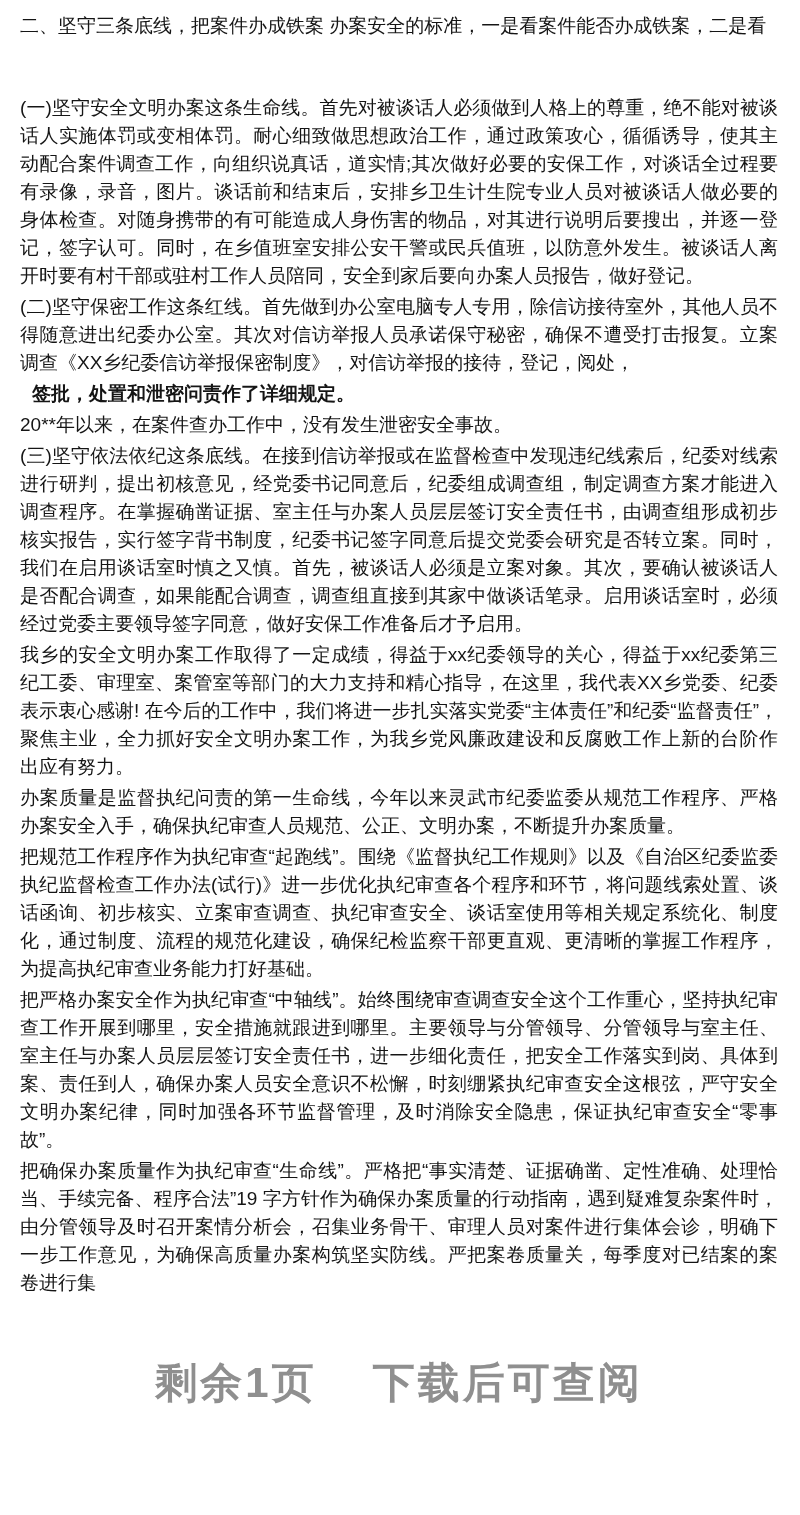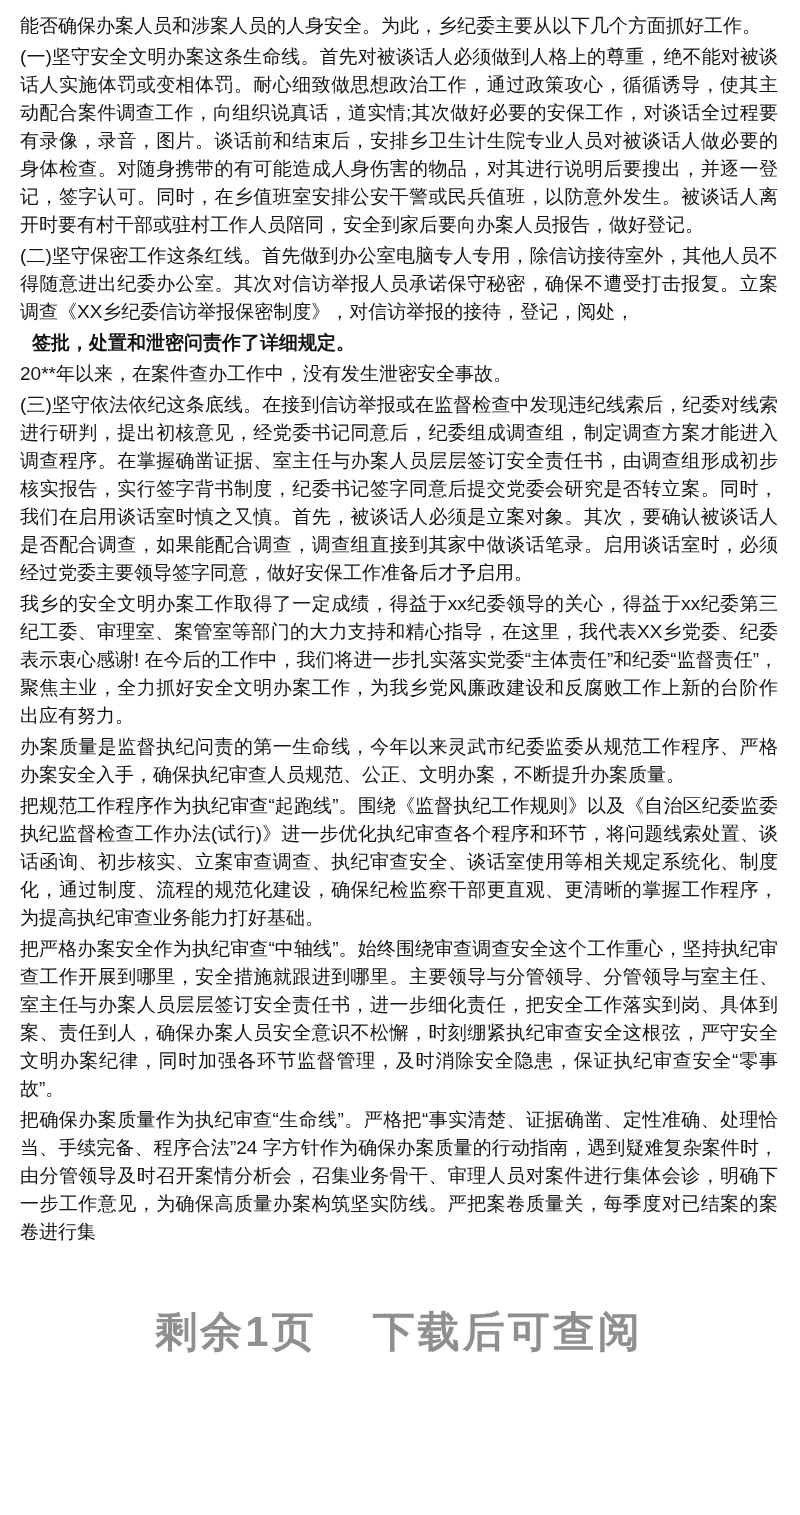--- a/index.html
+++ b/index.html
@@ -48,33 +48,33 @@
     color: #8f8f8f;
     letter-spacing: 3px;
     font-family: "Liberation Sans", sans-serif;
   }
 </style>
 </head>
 <body>
 
 <div class="page">
 
+  <p class="header-line">二、坚守三条底线，把案件办成铁案 办案安全的标准，一是看案件能否办成铁案，二是看</p>
 
   <div class="body-text">
-    <p>能否确保办案人员和涉案人员的人身安全。为此，乡纪委主要从以下几个方面抓好工作。</p>
     <p>(一)坚守安全文明办案这条生命线。首先对被谈话人必须做到人格上的尊重，绝不能对被谈话人实施体罚或变相体罚。耐心细致做思想政治工作，通过政策攻心，循循诱导，使其主动配合案件调查工作，向组织说真话，道实情;其次做好必要的安保工作，对谈话全过程要有录像，录音，图片。谈话前和结束后，安排乡卫生计生院专业人员对被谈话人做必要的身体检查。对随身携带的有可能造成人身伤害的物品，对其进行说明后要搜出，并逐一登记，签字认可。同时，在乡值班室安排公安干警或民兵值班，以防意外发生。被谈话人离开时要有村干部或驻村工作人员陪同，安全到家后要向办案人员报告，做好登记。</p>
     <p>(二)坚守保密工作这条红线。首先做到办公室电脑专人专用，除信访接待室外，其他人员不得随意进出纪委办公室。其次对信访举报人员承诺保守秘密，确保不遭受打击报复。立案调查《XX乡纪委信访举报保密制度》，对信访举报的接待，登记，阅处，</p>
     <p class="indent-half">签批，处置和泄密问责作了详细规定。</p>
     <p>20**年以来，在案件查办工作中，没有发生泄密安全事故。</p>
     <p>(三)坚守依法依纪这条底线。在接到信访举报或在监督检查中发现违纪线索后，纪委对线索进行研判，提出初核意见，经党委书记同意后，纪委组成调查组，制定调查方案才能进入调查程序。在掌握确凿证据、室主任与办案人员层层签订安全责任书，由调查组形成初步核实报告，实行签字背书制度，纪委书记签字同意后提交党委会研究是否转立案。同时，我们在启用谈话室时慎之又慎。首先，被谈话人必须是立案对象。其次，要确认被谈话人是否配合调查，如果能配合调查，调查组直接到其家中做谈话笔录。启用谈话室时，必须经过党委主要领导签字同意，做好安保工作准备后才予启用。</p>
     <p>我乡的安全文明办案工作取得了一定成绩，得益于xx纪委领导的关心，得益于xx纪委第三纪工委、审理室、案管室等部门的大力支持和精心指导，在这里，我代表XX乡党委、纪委表示衷心感谢! 在今后的工作中，我们将进一步扎实落实党委“主体责任”和纪委“监督责任”，聚焦主业，全力抓好安全文明办案工作，为我乡党风廉政建设和反腐败工作上新的台阶作出应有努力。</p>
     <p>办案质量是监督执纪问责的第一生命线，今年以来灵武市纪委监委从规范工作程序、严格办案安全入手，确保执纪审查人员规范、公正、文明办案，不断提升办案质量。</p>
     <p>把规范工作程序作为执纪审查“起跑线”。围绕《监督执纪工作规则》以及《自治区纪委监委执纪监督检查工作办法(试行)》进一步优化执纪审查各个程序和环节，将问题线索处置、谈话函询、初步核实、立案审查调查、执纪审查安全、谈话室使用等相关规定系统化、制度化，通过制度、流程的规范化建设，确保纪检监察干部更直观、更清晰的掌握工作程序，为提高执纪审查业务能力打好基础。</p>
     <p>把严格办案安全作为执纪审查“中轴线”。始终围绕审查调查安全这个工作重心，坚持执纪审查工作开展到哪里，安全措施就跟进到哪里。主要领导与分管领导、分管领导与室主任、室主任与办案人员层层签订安全责任书，进一步细化责任，把安全工作落实到岗、具体到案、责任到人，确保办案人员安全意识不松懈，时刻绷紧执纪审查安全这根弦，严守安全文明办案纪律，同时加强各环节监督管理，及时消除安全隐患，保证执纪审查安全“零事故”。</p>
-    <p>把确保办案质量作为执纪审查“生命线”。严格把“事实清楚、证据确凿、定性准确、处理恰当、手续完备、程序合法”24 字方针作为确保办案质量的行动指南，遇到疑难复杂案件时，由分管领导及时召开案情分析会，召集业务骨干、审理人员对案件进行集体会诊，明确下一步工作意见，为确保高质量办案构筑坚实防线。严把案卷质量关，每季度对已结案的案卷进行集</p>
+    <p>把确保办案质量作为执纪审查“生命线”。严格把“事实清楚、证据确凿、定性准确、处理恰当、手续完备、程序合法”19 字方针作为确保办案质量的行动指南，遇到疑难复杂案件时，由分管领导及时召开案情分析会，召集业务骨干、审理人员对案件进行集体会诊，明确下一步工作意见，为确保高质量办案构筑坚实防线。严把案卷质量关，每季度对已结案的案卷进行集</p>
   </div>
 
   <div class="footer-notice">
     <span>剩余1页</span>
     <span>下载后可查阅</span>
   </div>
 
 </div>
 
 </body></html>

